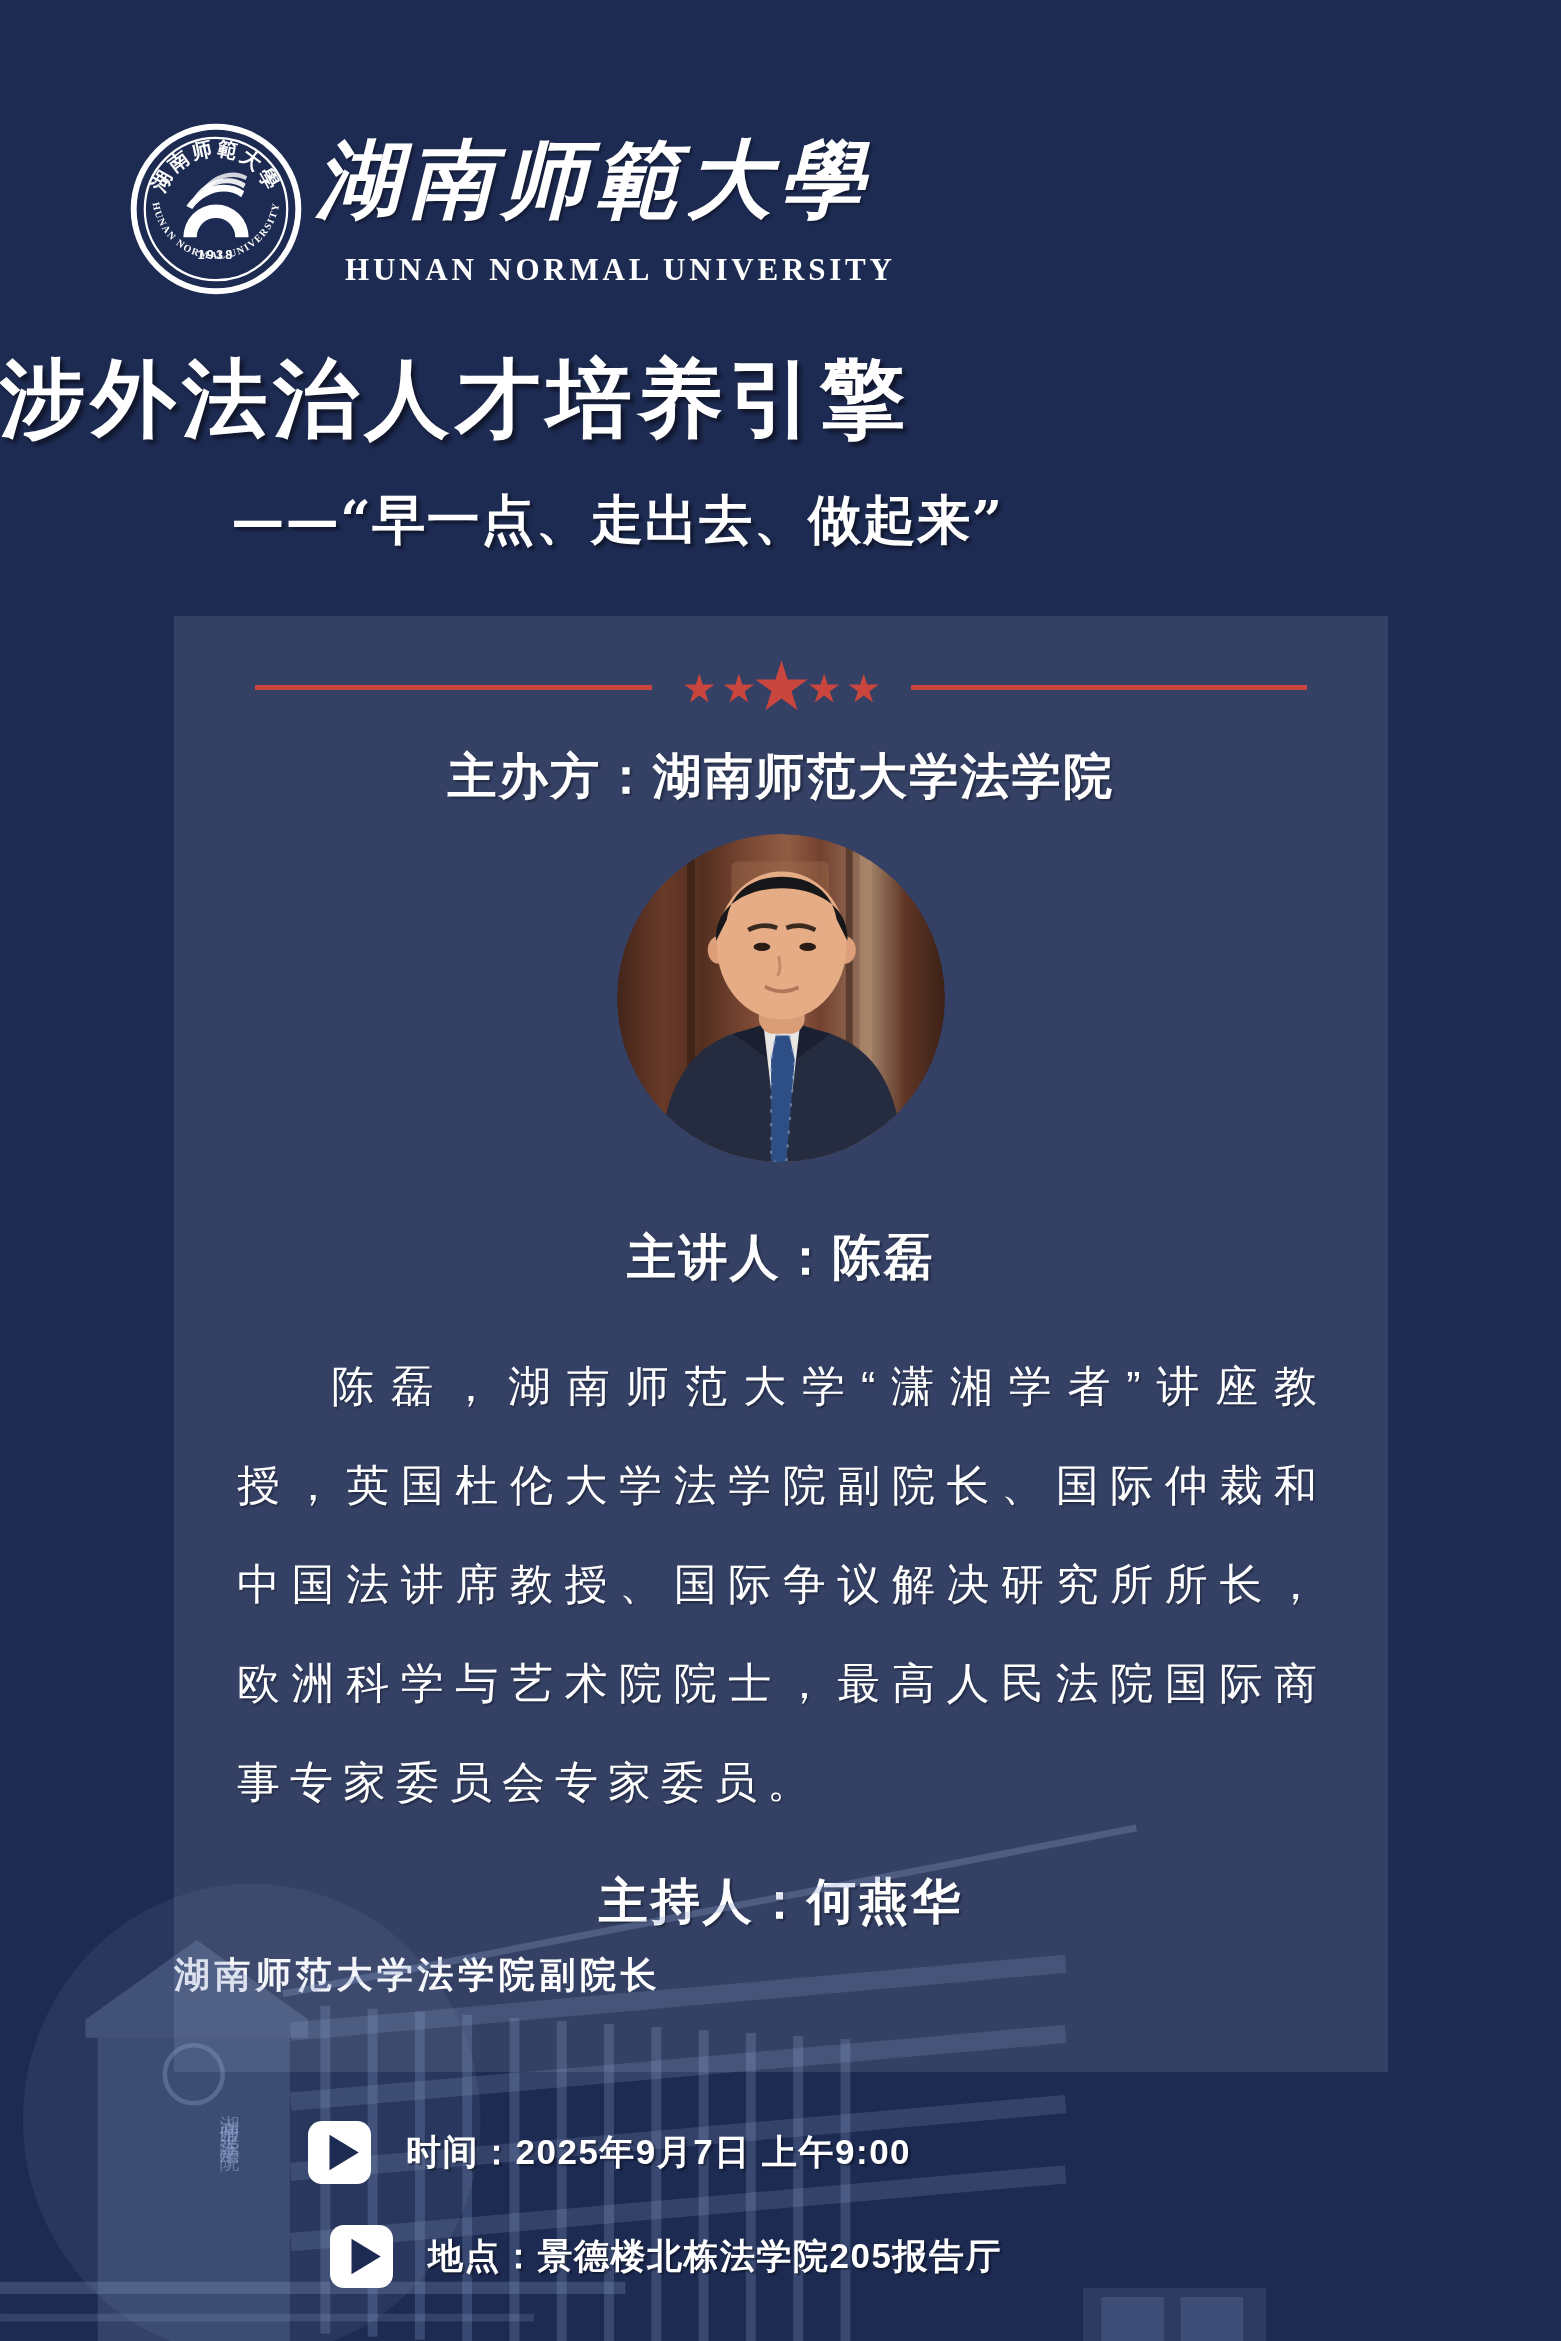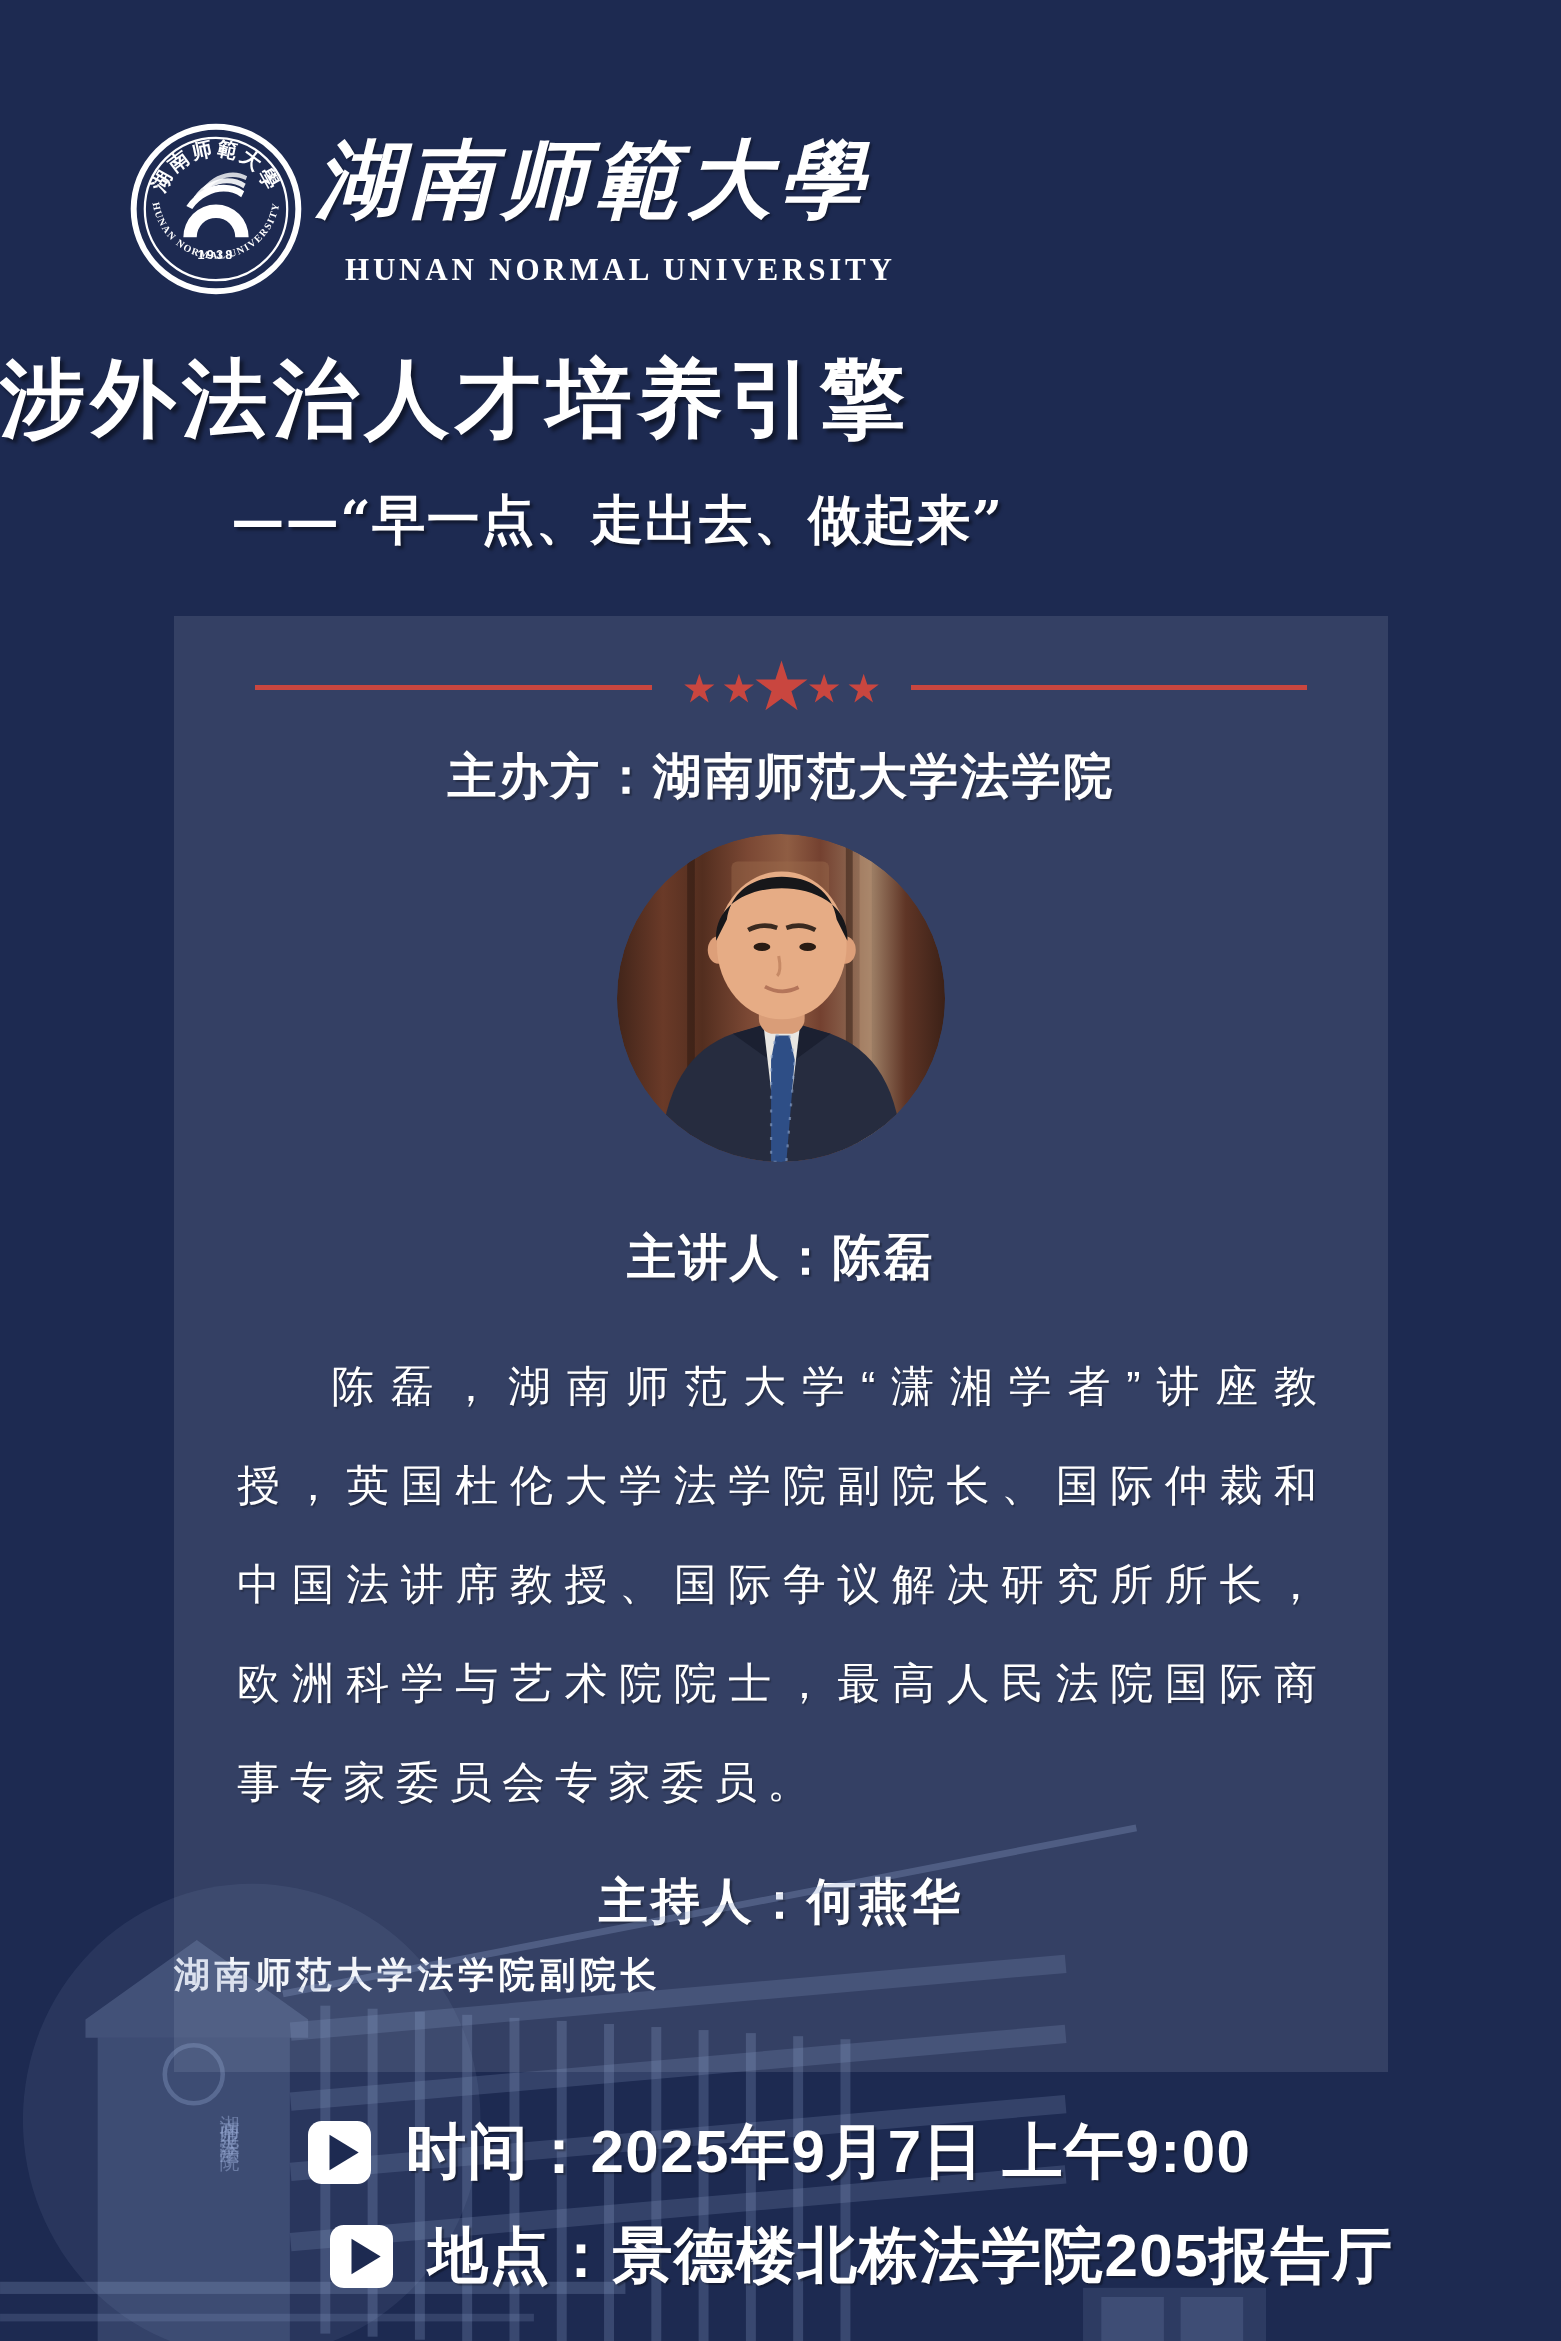--- a/index.html
+++ b/index.html
@@ -76,21 +76,21 @@
   .host-sub{
     margin-top:15.3px;text-align:left;
     font-size:36px;font-weight:bold;letter-spacing:4.6px;
   }
   
   .info-row{left:308px;height:64px;display:flex;align-items:center;gap:35px;z-index:3;}
   .info-row.time{top:2120px;}
   .info-row.venue{top:2224px;padding-left:22px;}
   .play{width:63px;height:63px;flex:0 0 auto;}
   .info-text{
-    font-size:60px;font-weight:bold;letter-spacing:1.5px;white-space:nowrap;
+    font-size:35px;font-weight:bold;letter-spacing:1.5px;white-space:nowrap;
     text-shadow:2.3px 2.3px 1.5px rgba(0,0,0,.35);
   }
   
   .wm{left:0;top:1754px;width:1562px;height:588px;z-index:2;pointer-events:none;}
   .wm-text{
     left:217px;top:2099px;z-index:2;pointer-events:none;
     writing-mode:vertical-rl;
     font-size:20px;letter-spacing:4.6px;
     color:rgba(143,163,204,.55);
   }

